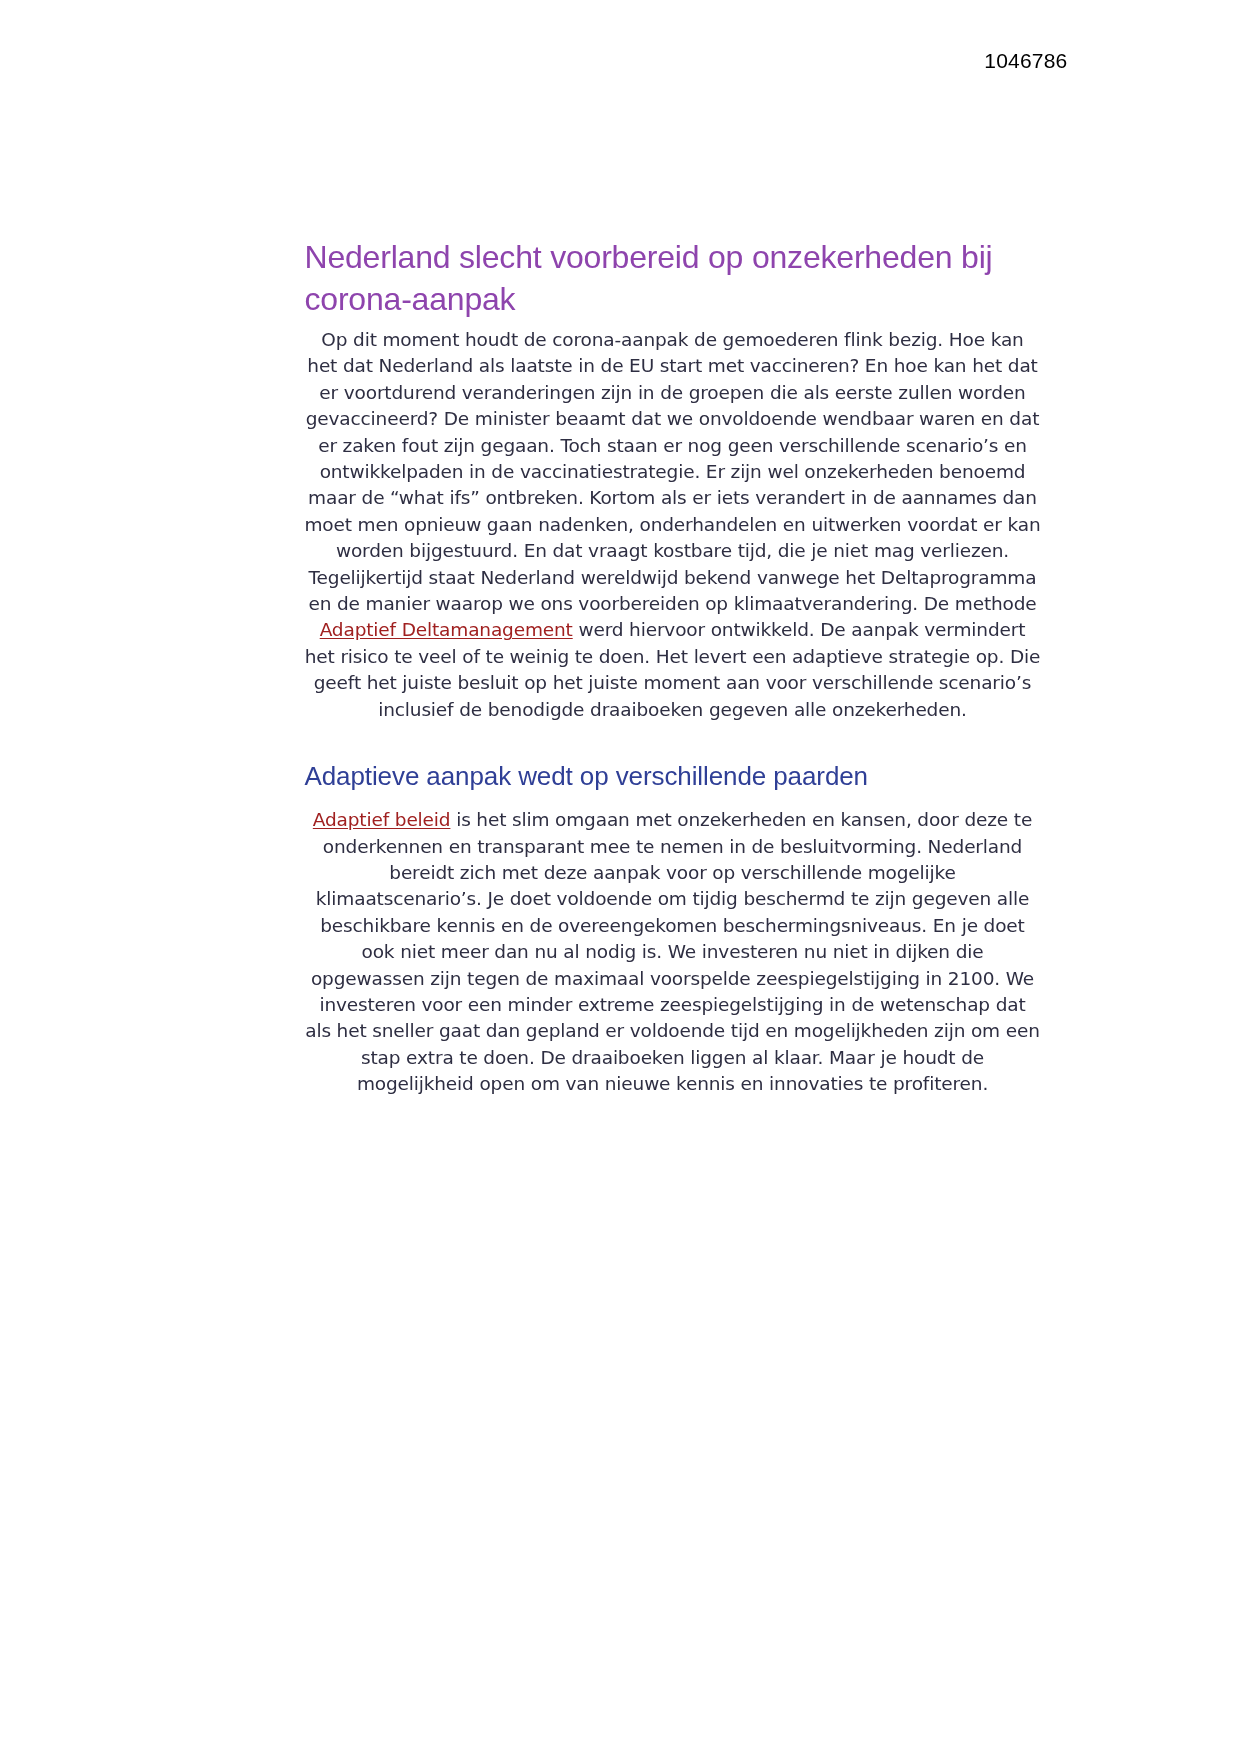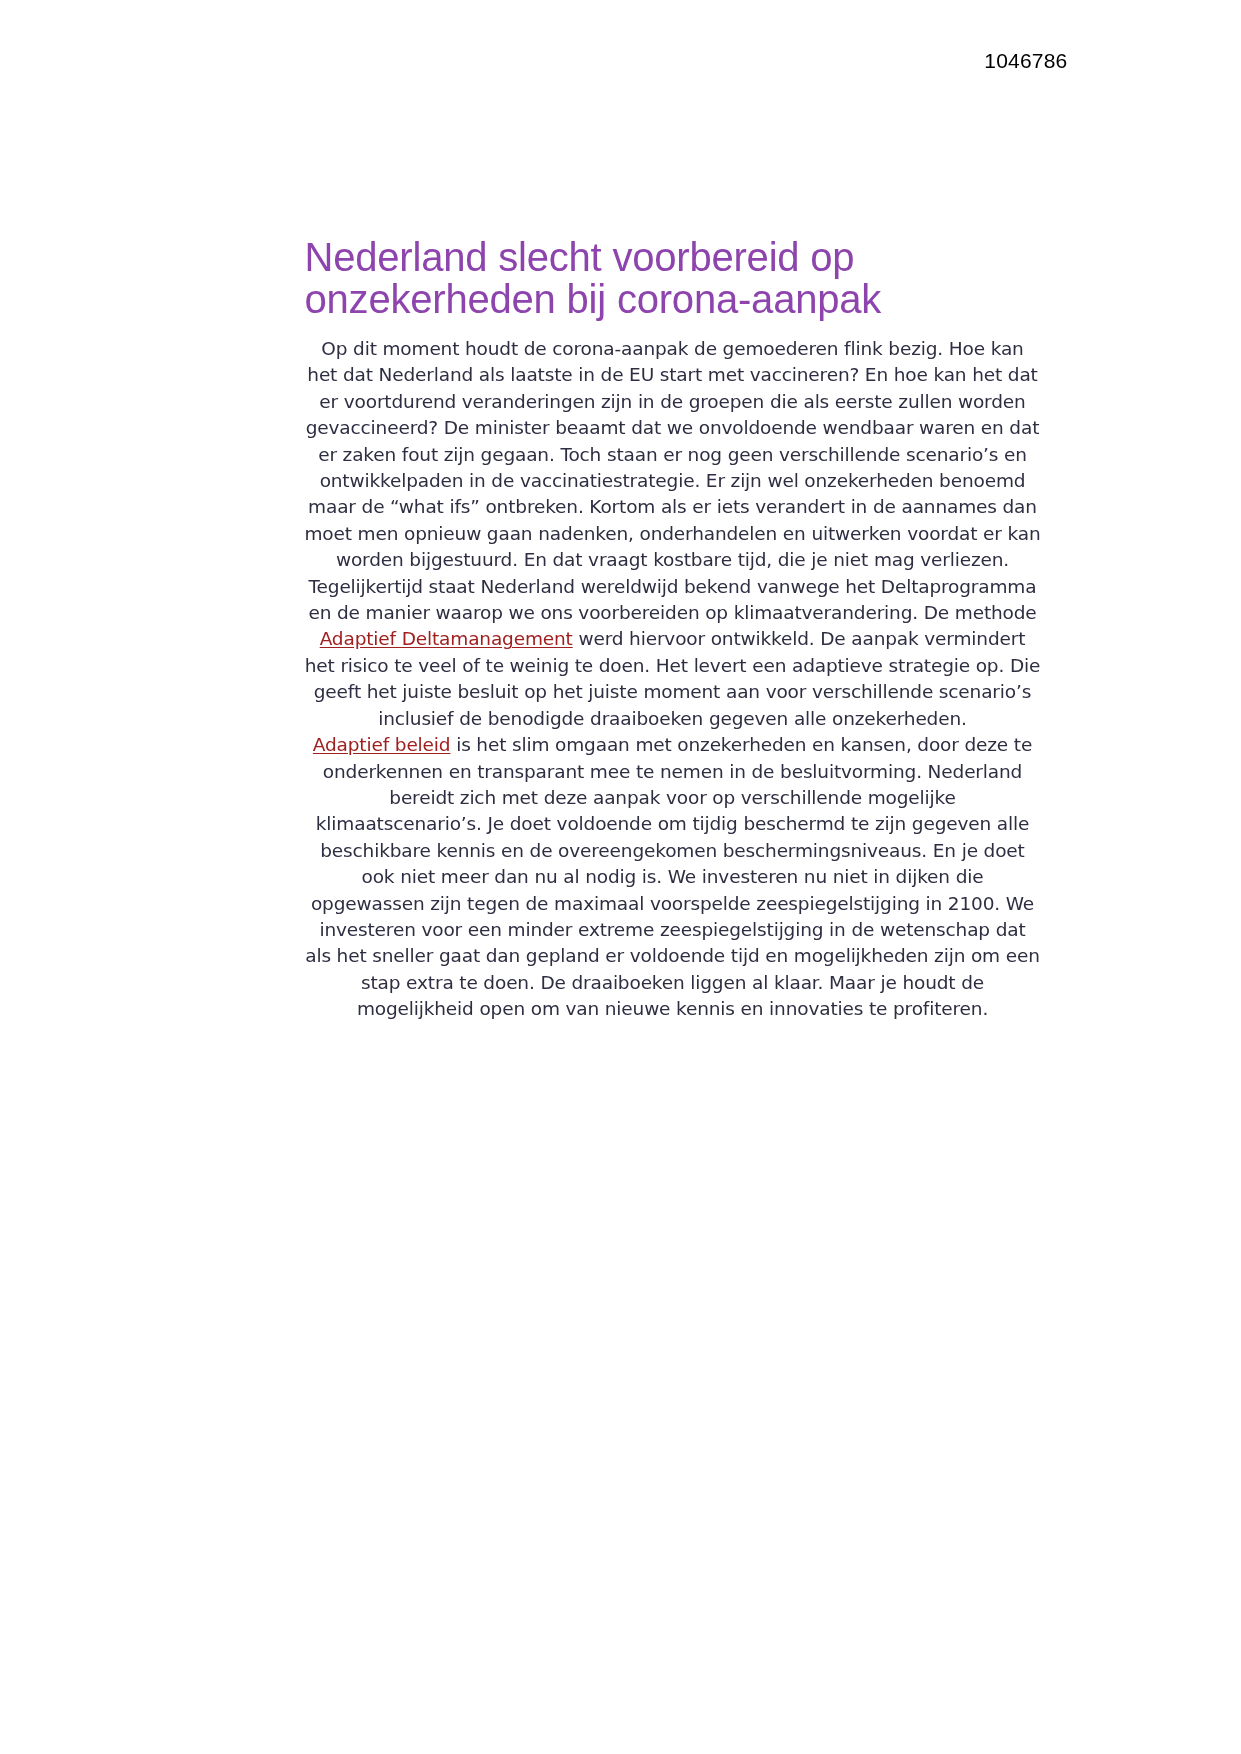--- a/index.html
+++ b/index.html
@@ -38,23 +38,23 @@
   
   .content {
     position: absolute;
     top: 236px;
     left: 193px;
     width: 736px;
   }
 
   
   .doc-title {
-    margin: 0 0 16px 0;
+    margin: 0 0 7px 0;
     font-family: "Liberation Sans", sans-serif;
-    font-size: 40px;
+    font-size: 32px;
     line-height: 42px;
     font-weight: 400;
     color: #8e44ad;
     letter-spacing: -0.2px;
   }
 
   
   .sub-heading {
     margin: 30px 0 12px 0;
     font-family: "Liberation Sans", sans-serif;
@@ -99,18 +99,19 @@
 
   <div class="content">
 
     <h1 class="doc-title">Nederland slecht voorbereid op onzekerheden bij corona-aanpak</h1>
 
     <p class="body-par">Op dit moment houdt de corona-aanpak de gemoederen flink bezig. Hoe kan het dat Nederland als laatste in de EU start met vaccineren? En hoe kan het dat er voortdurend veranderingen zijn in de groepen die als eerste zullen worden gevaccineerd? De minister beaamt dat we onvoldoende wendbaar waren en dat er zaken fout zijn gegaan. Toch staan er nog geen verschillende scenario’s en ontwikkelpaden in de vaccinatiestrategie. Er zijn wel onzekerheden benoemd maar de “what ifs” ontbreken. Kortom als er iets verandert in de aannames dan moet men opnieuw gaan nadenken, onderhandelen en uitwerken voordat er kan worden bijgestuurd. En dat vraagt kostbare tijd, die je niet mag verliezen.</p>
 
 
     <p class="body-par"><span>Tegelijkertijd staat Nederland wereldwijd bekend vanwege het Deltaprogramma en de manier waarop we ons voorbereiden op klimaatverandering. De methode </span><a class="doc-link" href="#">Adaptief Deltamanagement</a><span> werd hiervoor ontwikkeld. De aanpak vermindert het risico te veel of te weinig te doen. Het levert een adaptieve strategie op. Die geeft het juiste besluit op het juiste moment aan voor verschillende scenario’s inclusief de benodigde draaiboeken gegeven alle onzekerheden.</span></p>
 
+    <h2 class="sub-heading second">Adaptieve aanpak wedt op verschillende paarden</h2>
 
     <p class="body-par"><a class="doc-link" href="#">Adaptief beleid</a><span> is het slim omgaan met onzekerheden en kansen, door deze te onderkennen en transparant mee te nemen in de besluitvorming. Nederland bereidt zich met deze aanpak voor op verschillende mogelijke klimaatscenario’s. Je doet voldoende om tijdig beschermd te zijn gegeven alle beschikbare kennis en de overeengekomen beschermingsniveaus. En je doet ook niet meer dan nu al nodig is. We investeren nu niet in dijken die opgewassen zijn tegen de maximaal voorspelde zeespiegelstijging in 2100. We investeren voor een minder extreme zeespiegelstijging in de wetenschap dat als het sneller gaat dan gepland er voldoende tijd en mogelijkheden zijn om een stap extra te doen. De draaiboeken liggen al klaar. Maar je houdt de mogelijkheid open om van nieuwe kennis en innovaties te profiteren.</span></p>
 
   </div>
 
 </div>
 
 </body></html>

